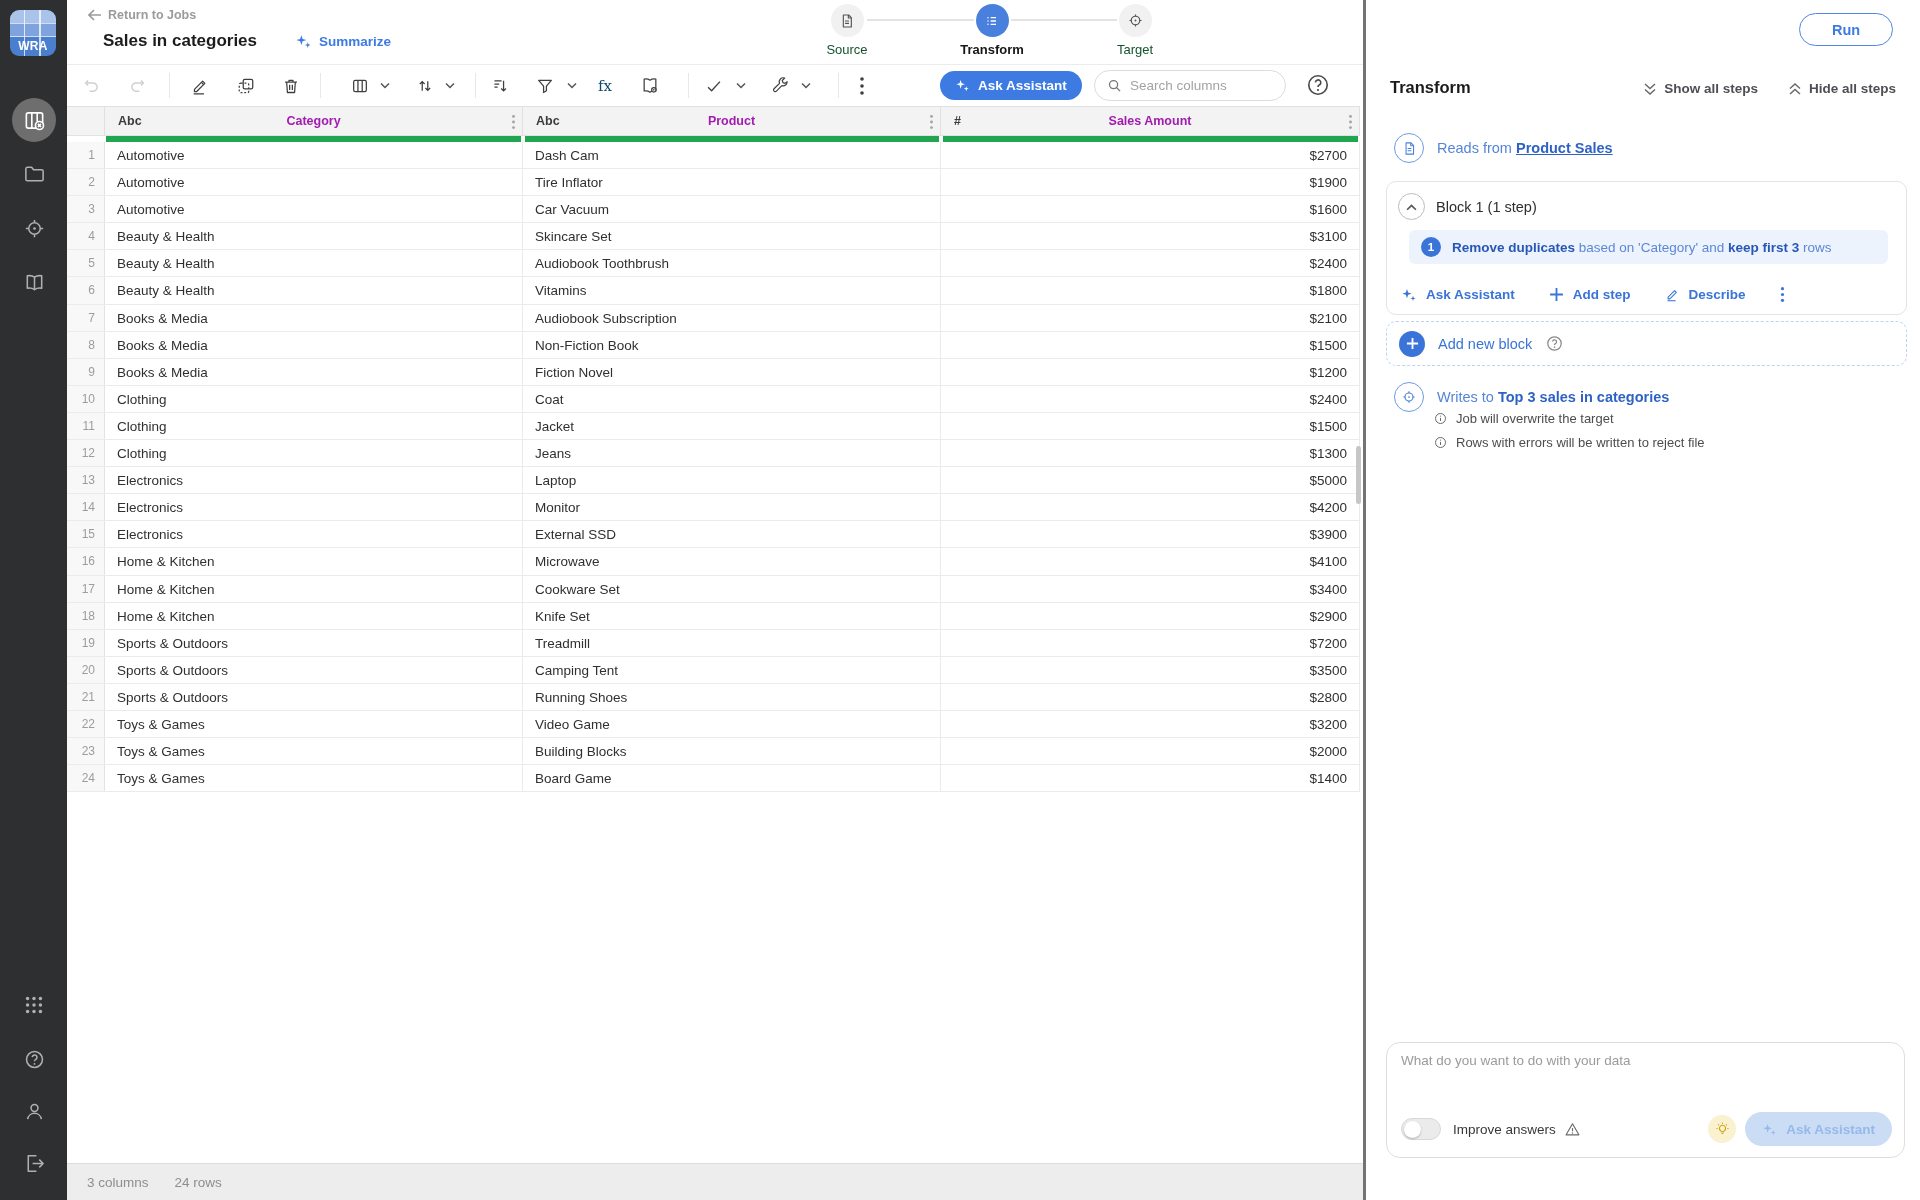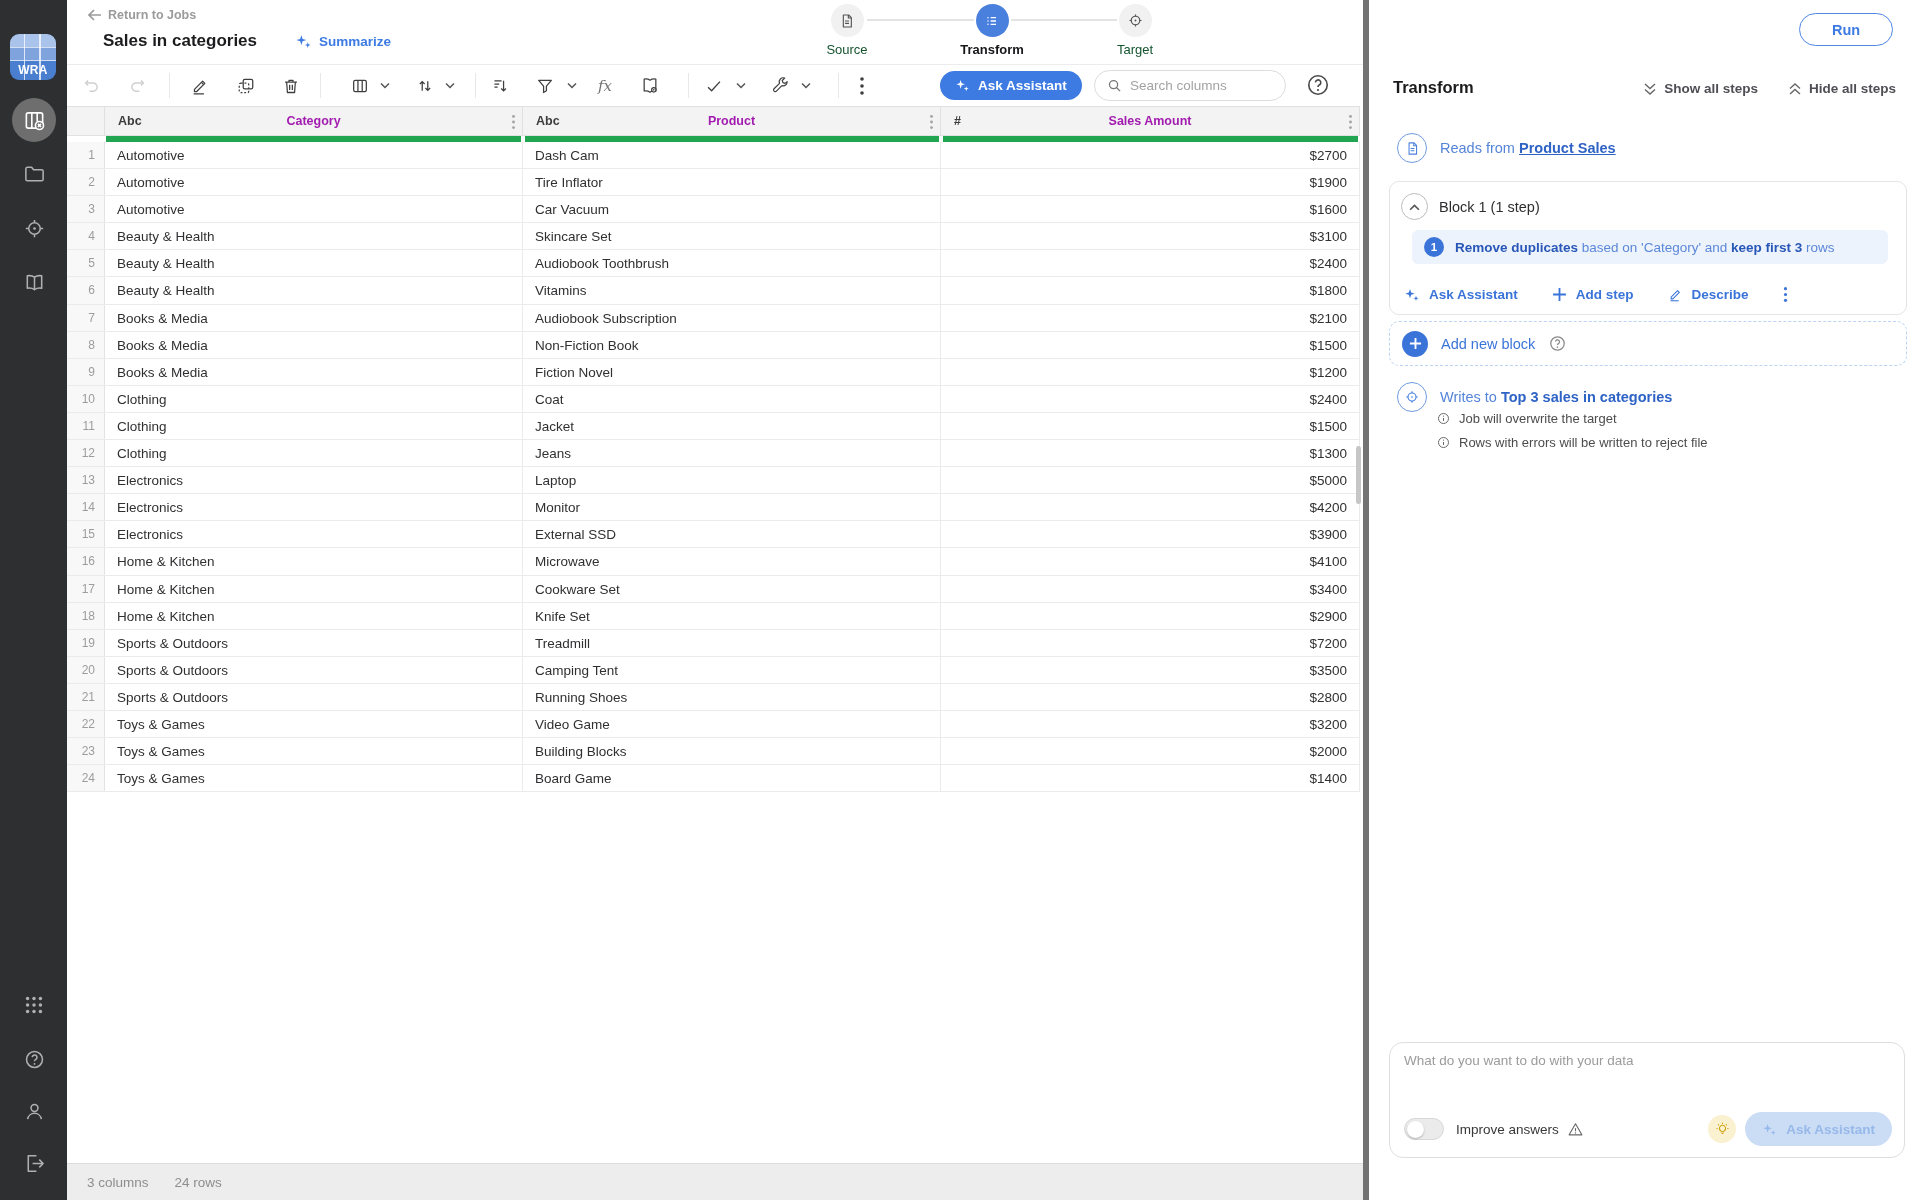--- a/index.html
+++ b/index.html
@@ -6,21 +6,21 @@
   html,body { width:1920px; height:1200px; overflow:hidden; background:#fff;
     font-family:"Liberation Sans", sans-serif; color:#2f2f31; }
   svg { display:block; }
 
   
   .sidebar { position:absolute; left:0; top:0; width:67px; height:1200px; background:#2d2f30; z-index:30; }
   .logo { position:absolute; left:10px; top:10px; width:46px; height:46px; border-radius:9px; overflow:hidden;
     background:#4a7fd0;
     background-image:
       linear-gradient(90deg, transparent 0 14px, rgba(255,255,255,.75) 14px 15.5px, transparent 15.5px 29.5px, rgba(255,255,255,.75) 29.5px 31px, transparent 31px),
-      linear-gradient(180deg, #a9c3ea 0 13px, rgba(255,255,255,.75) 13px 14.5px, #7fa3dd 14.5px 26px, rgba(255,255,255,.75) 26px 27.5px, #4a7fd0 27.5px); margin-top: 24px; }
+      linear-gradient(180deg, #a9c3ea 0 13px, rgba(255,255,255,.75) 13px 14.5px, #7fa3dd 14.5px 26px, rgba(255,255,255,.75) 26px 27.5px, #4a7fd0 27.5px); }
   .logo span { position:absolute; left:0; right:0; bottom:3px; text-align:center; color:#fff; font-size:12px; font-weight:bold; letter-spacing:.3px; }
   .side-item { position:absolute; left:12px; width:44px; height:44px; display:flex; align-items:center; justify-content:center; border-radius:50%; cursor:pointer; }
   .side-item.active { background:#6e6e6e; }
 
   
   .content { position:absolute; left:67px; top:0; width:1296px; height:1200px; background:#fff; }
 
   .topbar { position:absolute; left:0; top:0; width:100%; height:65px; border-bottom:1px solid #ececec; background:#fff; }
   .return-link { position:absolute; left:21px; top:8px; display:flex; gap:6px; align-items:center; color:#9b9b9b; font-size:12.5px; font-weight:bold; cursor:pointer; }
   .doc-title { position:absolute; left:36px; top:31px; font-size:17px; font-weight:bold; color:#1c1c1e; }
@@ -30,21 +30,21 @@
   .step .circ { width:33px; height:33px; border-radius:50%; margin:0 auto; background:#f1f1f1; display:flex; align-items:center; justify-content:center; }
   .step .circ.blue { background:#4a80dd; }
   .step .lbl { margin-top:5px; font-size:13px; color:#14532d; }
   .step .lbl.bold { color:#17171a; font-weight:bold; }
   .step-line { position:absolute; top:19px; height:2px; background:#e3e3e3; }
 
   
   .toolbar { position:absolute; left:0; top:65px; width:100%; height:41px; background:#fff; }
   .ti { position:absolute; top:50%; transform:translate(-50%,-50%); display:flex; align-items:center; cursor:pointer; }
   .tdiv { position:absolute; top:8px; width:1px; height:25px; background:#e8e8e8; }
-  .fx { font-family:"DejaVu Serif", serif; font-style:italic; font-size:15px; color:#737373; }
+  .fx { font-family:"DejaVu Serif", serif; font-size:15px; color:#0c4a6e; }
   .ask-pill { position:absolute; left:873px; top:6px; height:29px; padding:0 15px; border-radius:15px; background:#3d7be3; color:#fff;
     display:flex; gap:8px; align-items:center; font-size:13.5px; font-weight:bold; cursor:pointer; }
   .search-box { position:absolute; left:1027px; top:5px; width:192px; height:31px; border:1px solid #dcdcdc; border-radius:16px;
     display:flex; align-items:center; gap:8px; padding:0 12px; background:#fff; }
   .search-box input { border:none; outline:none; width:140px; font-size:13.5px; font-family:inherit; color:#444; background:transparent; }
   .search-box input::placeholder { color:#a3a3a3; }
   .help-btn { position:absolute; left:1238px; top:7px; cursor:pointer; }
 
   
   .ghead { position:absolute; left:0; top:106px; width:1293px; height:30px; display:flex; border-top:1px solid #e0e0e0; border-bottom:1px solid #e2e2e2; background:#f3f3f3; }
@@ -58,21 +58,21 @@
   .grow { display:flex; height:27.1px; border-bottom:1px solid #ebebeb; background:#fff; }
   .grow .rn { width:38px; background:#f8f8f8; border-right:1px solid #e3e3e3; text-align:right; padding:6px 9px 0 0; font-size:12px; color:#9c9c9c; }
   .grow .c { padding:6px 0 0 12px; font-size:13.5px; color:#303032; border-right:1px solid #ebebeb; white-space:nowrap; overflow:hidden; }
   .grow .c.num { text-align:right; padding:6px 12px 0 0; }
   .vscroll { position:absolute; left:1289px; top:446px; width:5px; height:58px; border-radius:3px; background:#c6c6c6; }
 
   .statusbar { position:absolute; left:0; bottom:0; width:1296px; height:37px; background:#ededed; border-top:1px solid #dcdcdc;
     display:flex; align-items:center; gap:26px; padding-left:20px; font-size:13.5px; color:#8e8e8e; }
 
   
-  .panel { position:absolute; left:1363px; top:0; width:557px; height:1200px; background:#fff; border-left:6px solid #737373; }
+  .panel { position:absolute; left:1363px; top:0; width:557px; height:1200px; background:#fff; border-left:3px solid #737373; }
   .run-btn { position:absolute; top:13px; right:27px; width:94px; height:33px; border:1.5px solid #4f86e3; border-radius:17px; background:#fff;
     color:#3d7be3; font-size:14.5px; font-weight:bold; display:flex; align-items:center; justify-content:center; cursor:pointer; }
   .panel-title { position:absolute; left:24px; top:78px; font-size:16.5px; font-weight:bold; color:#1b1b1d; }
   .steps-toggles { position:absolute; right:24px; top:81px; display:flex; gap:30px; }
   .steps-toggles .tg { display:flex; gap:7px; align-items:center; font-size:13.5px; font-weight:600; color:#4e4e55; cursor:pointer; }
 
   .io-row { position:absolute; left:28px; display:flex; align-items:center; gap:13px; }
   .io-circ { width:30px; height:30px; border-radius:50%; border:1.5px solid #6f9be0; display:flex; align-items:center; justify-content:center; flex:none; }
   .io-text { font-size:14.5px; color:#5585d8; }
   .io-text b { color:#2e63c5; }

